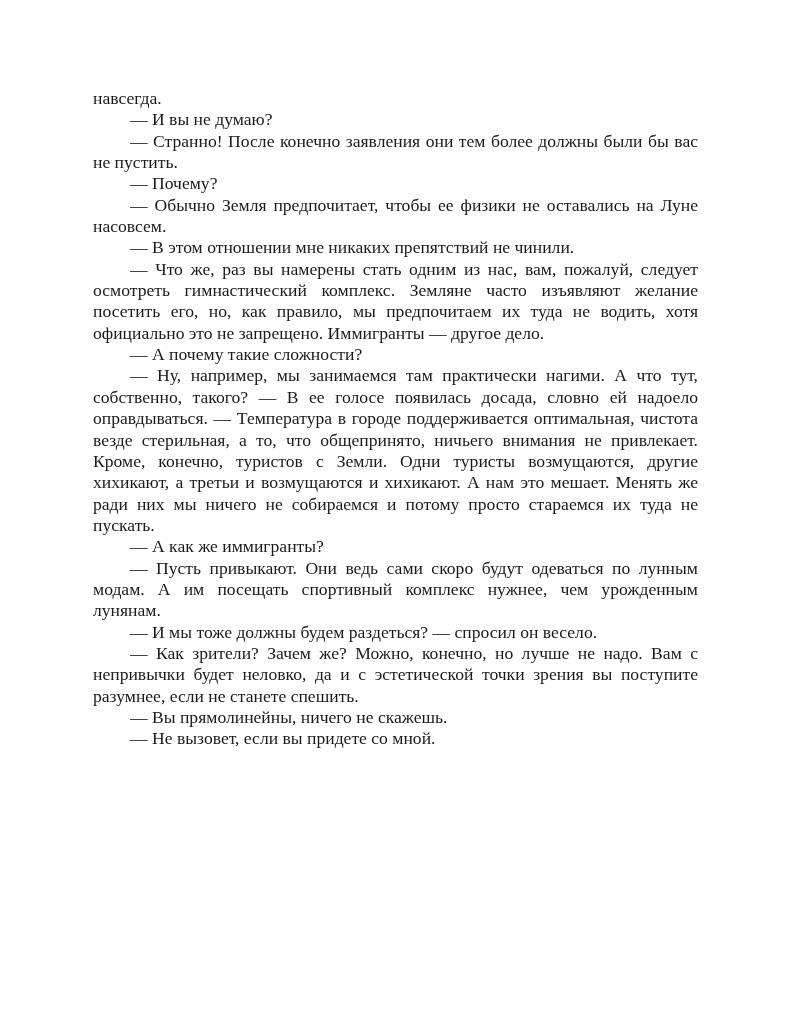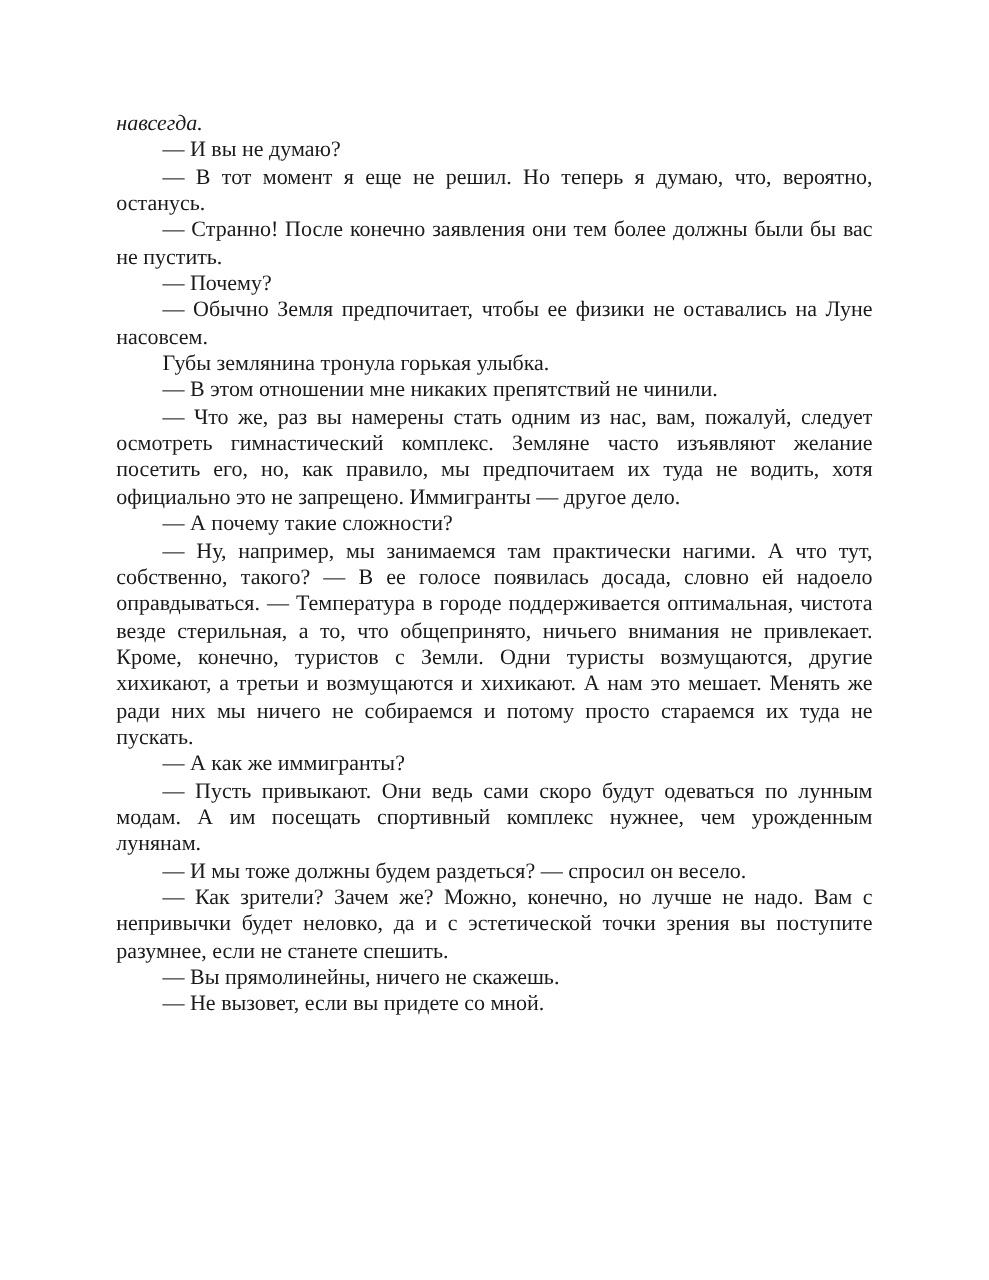--- a/index.html
+++ b/index.html
@@ -9,33 +9,31 @@
     left: 93px;
     top: 88px;
     width: 605px;
     font-family: "Liberation Serif", serif;
     font-size: 17.6px;
     line-height: 21.35px;
     color: #1a1a1a;
     text-align: justify;
   }
   .page p { margin: 0; padding: 0; text-indent: 37px; }
-  .page p.cont { text-indent: 0; font-style: italic; }
+  .page p.cont { text-indent: 0; }
 </style>
 </head>
 <body>
 
 <div class="page">
   <p class="cont">навсегда.</p>
   <p>— И вы не думаю?</p>
-  <p>— В тот момент я еще не решил. Но теперь я думаю, что, вероятно, останусь.</p>
   <p>— Странно! После конечно заявления они тем более должны были бы вас не пустить.</p>
   <p>— Почему?</p>
   <p>— Обычно Земля предпочитает, чтобы ее физики не оставались на Луне насовсем.</p>
-  <p>Губы землянина тронула горькая улыбка.</p>
   <p>— В этом отношении мне никаких препятствий не чинили.</p>
   <p>— Что же, раз вы намерены стать одним из нас, вам, пожалуй, следует осмотреть гимнастический комплекс. Земляне часто изъявляют желание посетить его, но, как правило, мы предпочитаем их туда не водить, хотя официально это не запрещено. Иммигранты — другое дело.</p>
   <p>— А почему такие сложности?</p>
   <p>— Ну, например, мы занимаемся там практически нагими. А что тут, собственно, такого? — В ее голосе появилась досада, словно ей надоело оправдываться. — Температура в городе поддерживается оптимальная, чистота везде стерильная, а то, что общепринято, ничьего внимания не привлекает. Кроме, конечно, туристов с Земли. Одни туристы возмущаются, другие хихикают, а третьи и возмущаются и хихикают. А нам это мешает. Менять же ради них мы ничего не собираемся и потому просто стараемся их туда не пускать.</p>
   <p>— А как же иммигранты?</p>
   <p>— Пусть привыкают. Они ведь сами скоро будут одеваться по лунным модам. А им посещать спортивный комплекс нужнее, чем урожденным лунянам.</p>
   <p>— И мы тоже должны будем раздеться? — спросил он весело.</p>
   <p>— Как зрители? Зачем же? Можно, конечно, но лучше не надо. Вам с непривычки будет неловко, да и с эстетической точки зрения вы поступите разумнее, если не станете спешить.</p>
   <p>— Вы прямолинейны, ничего не скажешь.</p>
   <p>— Не вызовет, если вы придете со мной.</p>

